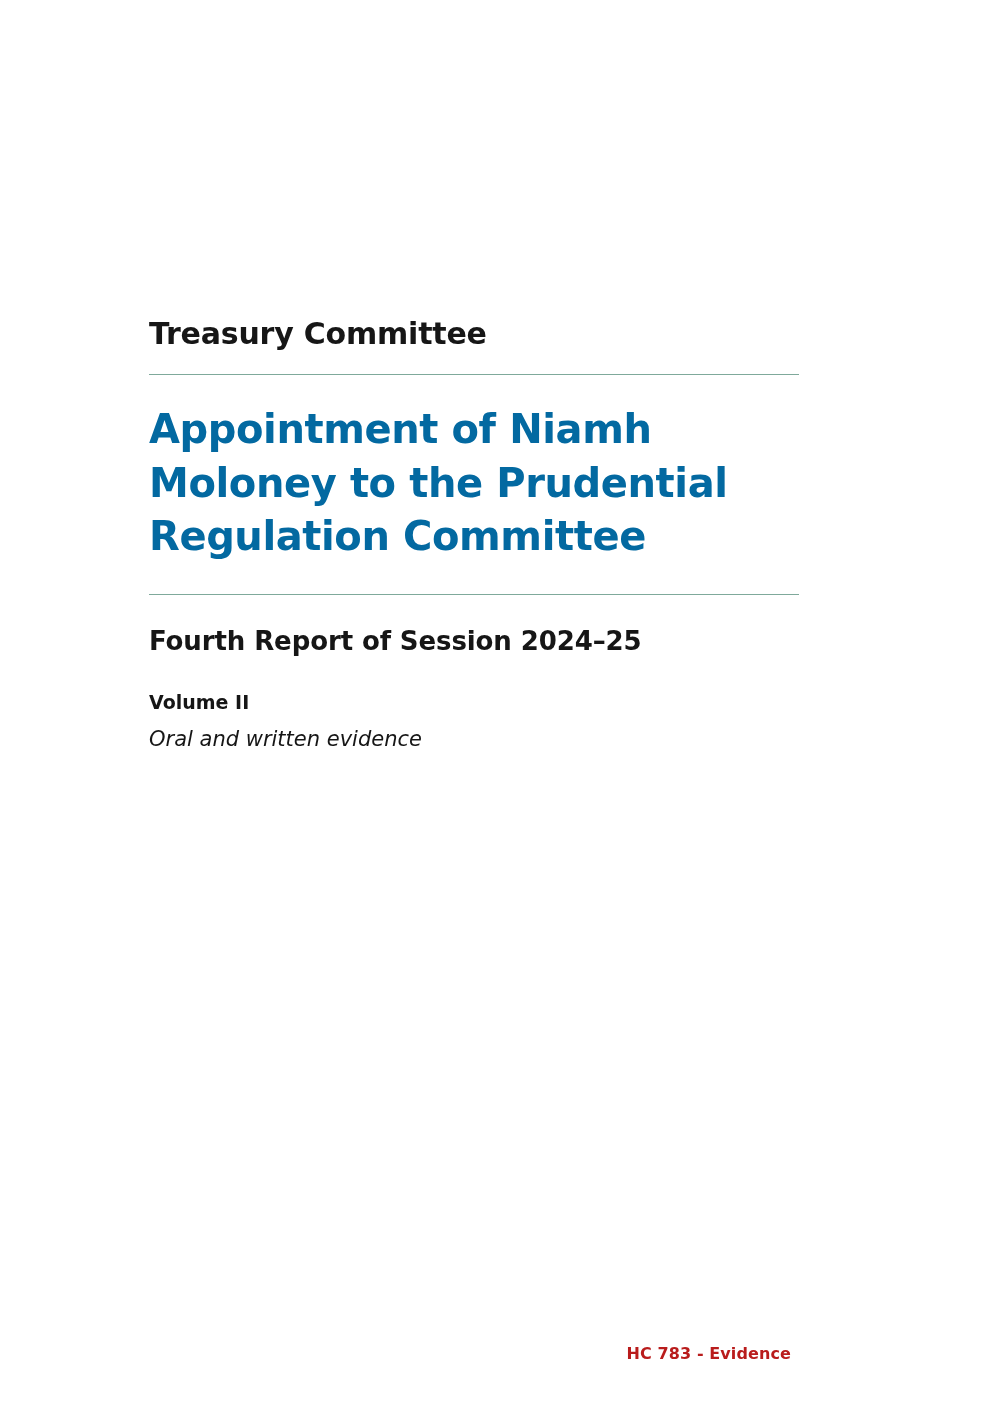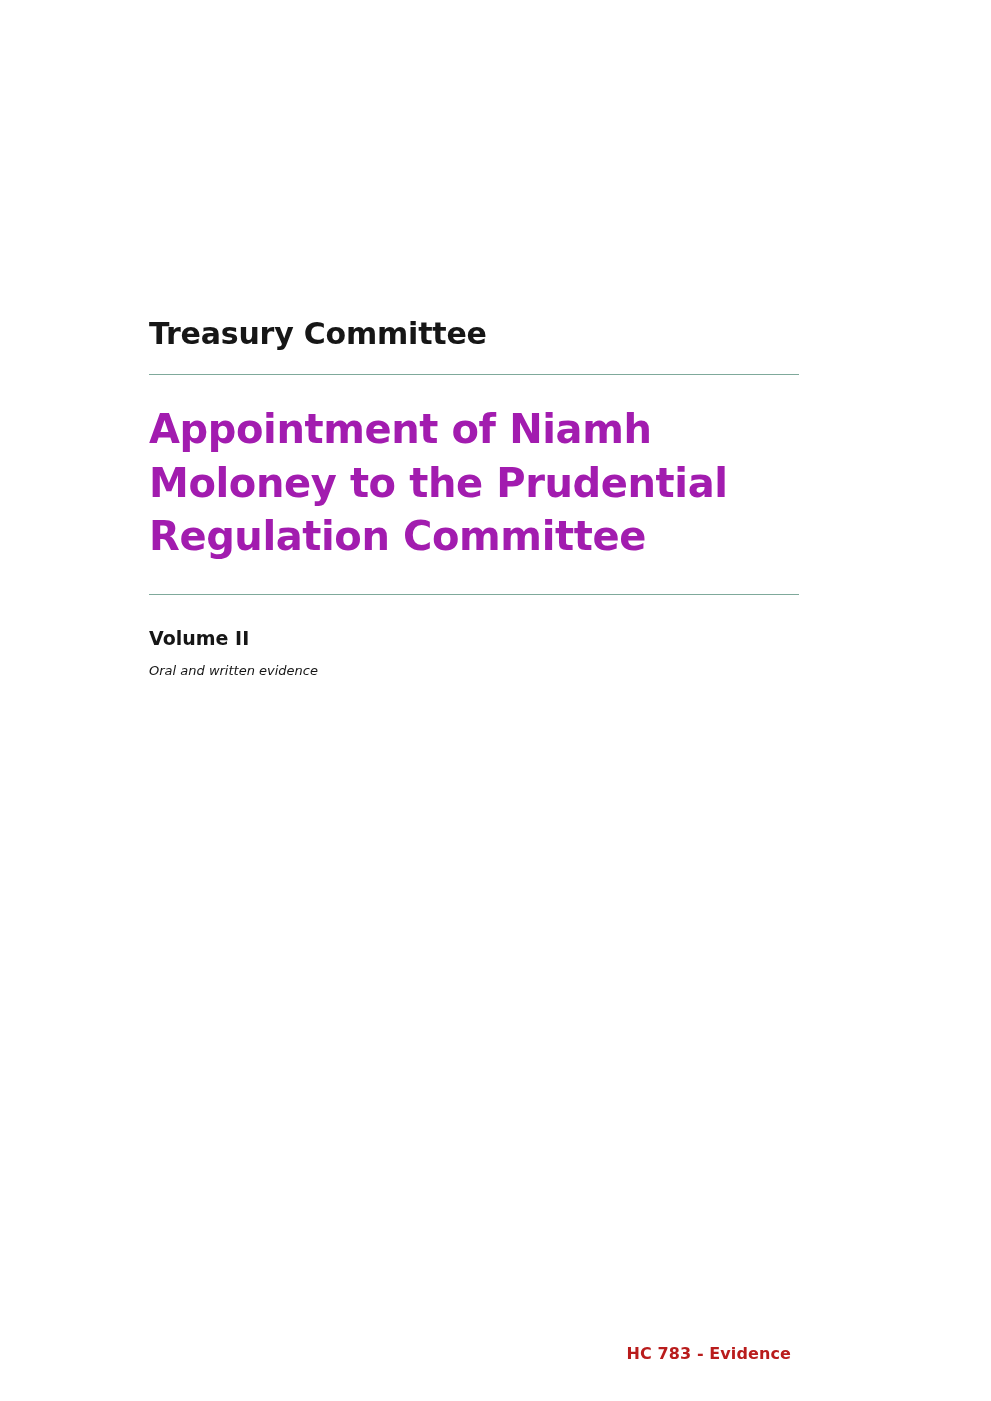--- a/index.html
+++ b/index.html
@@ -42,40 +42,40 @@
     border-top: 1px solid #7fa99b;
     margin: 0;
     width: 100%;
     height: 0;
   }
   .report-title {
     font-size: 40px;
     font-weight: 700;
     line-height: 1.34;
     letter-spacing: -0.4px;
-    color: #a21caf;
+    color: #0369a1;
     margin: 28px 0 30px 0;
     max-width: 660px;
   }
   .session {
     font-size: 26px;
     font-weight: 700;
     letter-spacing: -0.1px;
     color: #161616;
     margin: 30px 0 0 0;
     line-height: 1.3;
   }
   .volume {
     font-size: 19px;
     font-weight: 700;
     color: #161616;
     margin: 32px 0 0 0;
   }
   .subtitle {
-    font-size: 13px;
+    font-size: 21px;
     font-style: italic;
     font-weight: 400;
     color: #161616;
     margin: 14px 0 0 0;
   }
   .footer {
     position: absolute;
     right: 105px;
     bottom: 38px;
     font-size: 16px;
@@ -92,20 +92,21 @@
   <div class="content">
 
     <h1 class="committee-name">Treasury Committee</h1>
 
     <hr class="rule">
 
     <h2 class="report-title">Appointment of Niamh Moloney to the Prudential Regulation Committee</h2>
 
     <hr class="rule">
 
+    <div class="session">Fourth Report of Session 2024–25</div>
 
     <div class="volume">Volume II</div>
 
     <div class="subtitle">Oral and written evidence</div>
 
   </div>
 
   <div class="footer">HC 783 - Evidence</div>
 
 </div>

